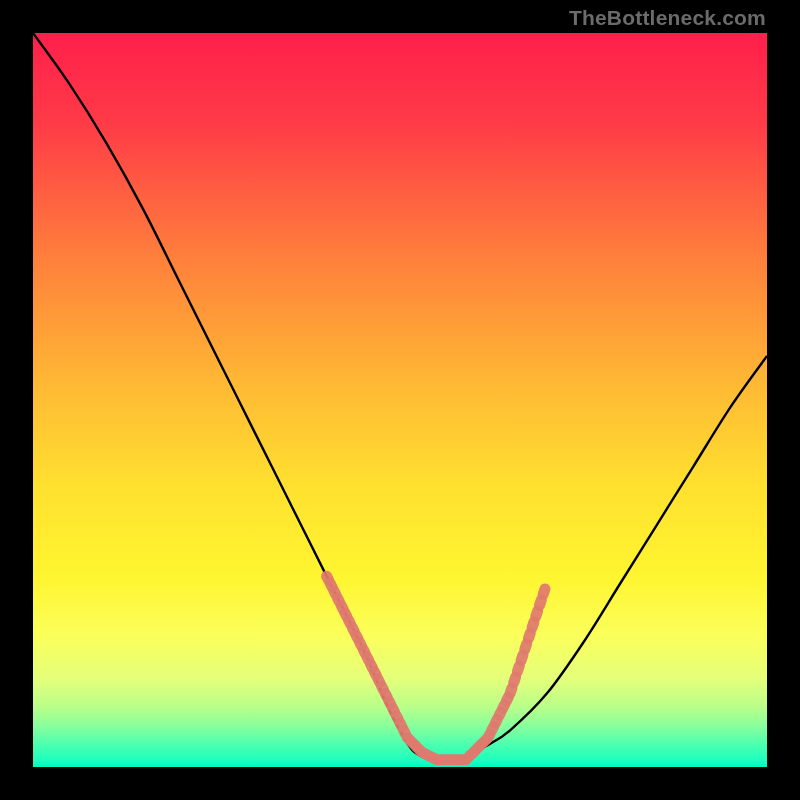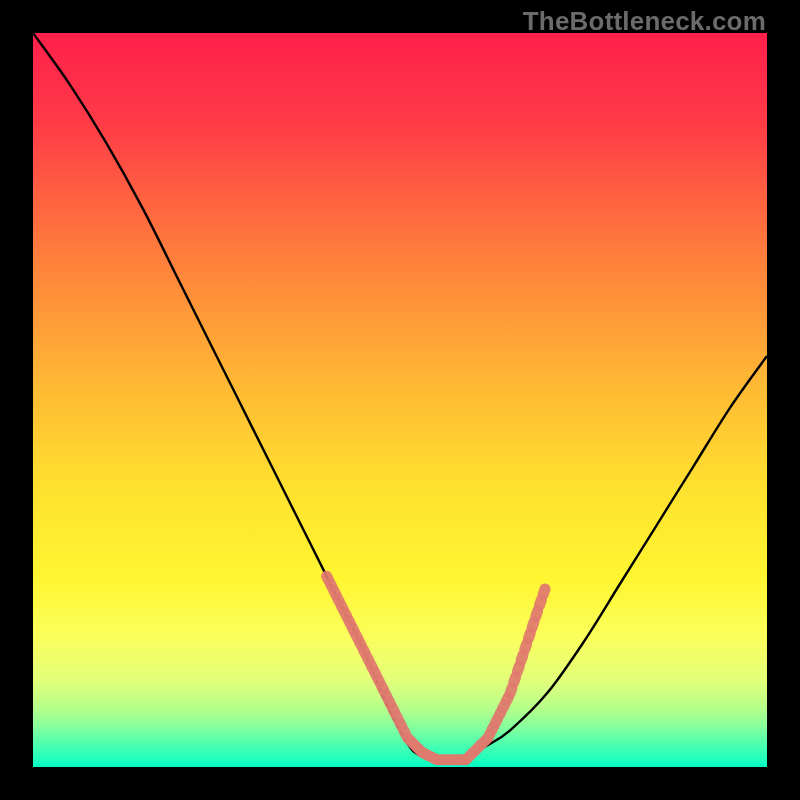--- a/index.html
+++ b/index.html
@@ -30,21 +30,21 @@
   }
   .curve-svg {
     position: absolute;
     inset: 0;
   }
   .watermark {
     position: absolute;
     top: 6px;
     right: 34px;
     color: #6b6b6b;
-    font-size: 26px;
+    font-size: 21px;
     font-weight: 600;
     letter-spacing: 0.2px;
     text-align: right;
     user-select: none;
   }
 </style>
 </head>
 <body>
 
 <div class="frame">

